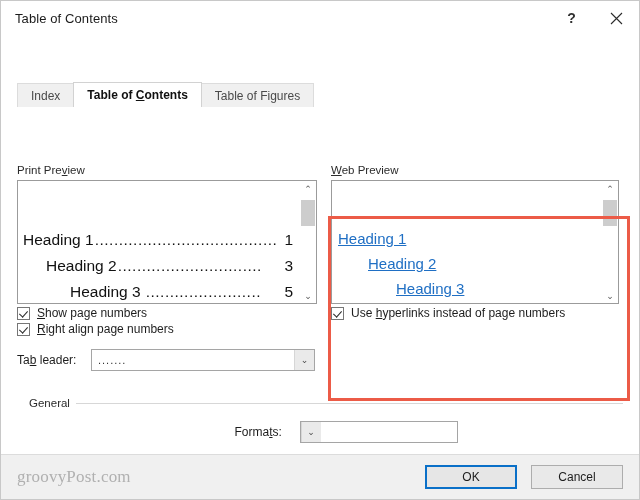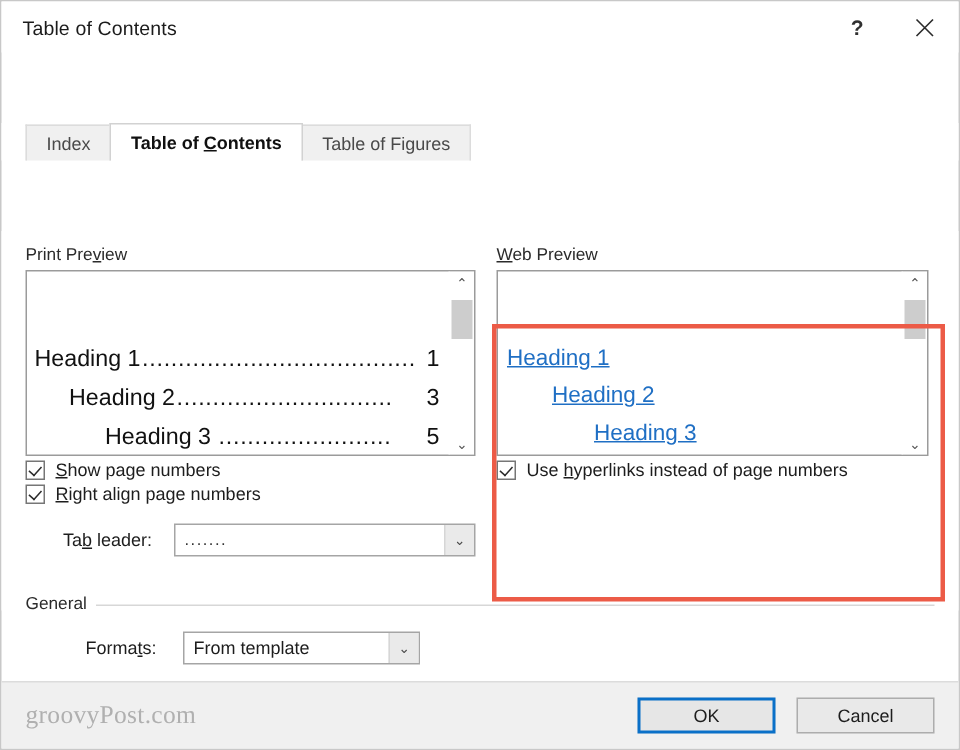--- a/index.html
+++ b/index.html
@@ -251,21 +251,20 @@
   }
   .cblabel { font-size: 12px; color: #1d1d1d; }
 
   u.acc { text-decoration: underline; }
 
   
   .fieldrow {
     display: flex;
     align-items: center;
     margin-top: 13px;
-    margin-left: 25px;
   }
   .fieldlabel {
     font-size: 12px;
     color: #1d1d1d;
     width: 74px;
     flex: 0 0 auto;
   }
 
   .combo {
     position: relative;
@@ -301,37 +300,38 @@
   .combo-tableader .val {
     letter-spacing: 1px;
     font-size: 11px;
     color: #333;
   }
   .combo-formats { width: 158px; }
 
   
   .general {
     position: absolute;
-    left: 16px;
+    left: 28px;
     right: 16px;
     top: 243px;
   }
   .sep-head {
     display: flex;
     align-items: center;
     gap: 6px;
   }
   .sep-head .txt { font-size: 11.5px; color: #2b2b2b; white-space: nowrap; }
   .sep-head .line { flex: 1; height: 1px; background: #d7d7d7; }
 
   .genrow {
     display: flex;
     align-items: center;
     margin-top: 12px;
     padding-left: 40px;
+    justify-content: center;
   }
   .genrow .fieldlabel { width: 65px; }
 
   .spinner {
     position: relative;
     box-sizing: border-box;
     width: 78px;
     height: 22px;
     border: 1px solid #a5a5a5;
     background: #fff;
@@ -559,21 +559,20 @@
 
     <div class="general">
       <div class="sep-head">
         <span class="txt">General</span>
         <span class="line"></span>
       </div>
 
       <div class="genrow">
         <span class="fieldlabel">Forma<u class="acc">t</u>s:</span>
         <div class="combo combo-formats">
-          <span class="val">From template</span>
           <span class="arrowbtn">⌄</span>
         </div>
       </div>
 
       <div class="genrow">
         <span class="fieldlabel">Show <u class="acc">l</u>evels:</span>
         <div class="spinner">
           <span class="val"><span>3</span><span class="caret"></span></span>
           <span class="spin-btns">
             <div>▲</div>

